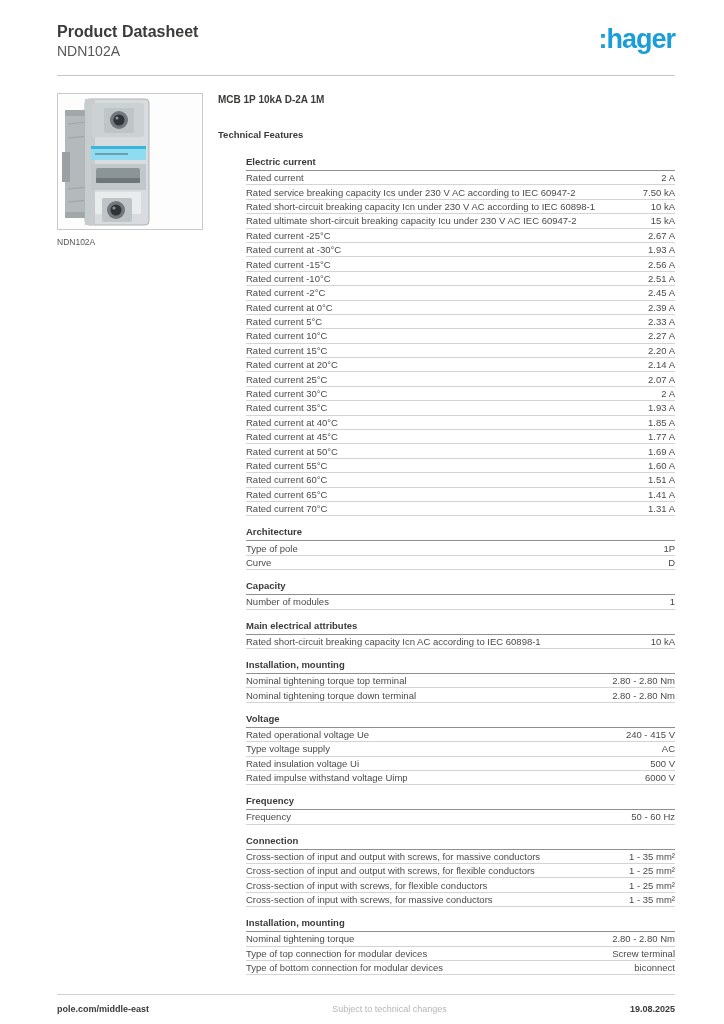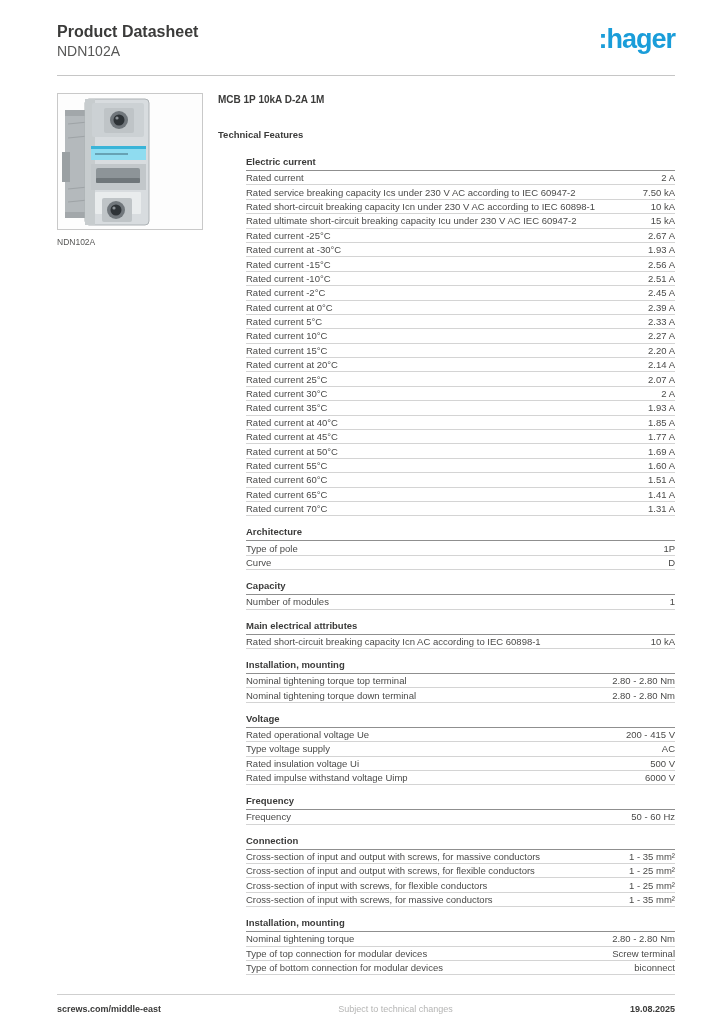--- a/index.html
+++ b/index.html
@@ -262,21 +262,21 @@
             </div>
             <div class="spec-row">
               <span class="spec-label">Nominal tightening torque down terminal</span>
               <span class="spec-value">2.80 - 2.80 Nm</span>
             </div>
           </section>
           <section class="spec-section">
             <div class="section-title">Voltage</div>
             <div class="spec-row">
               <span class="spec-label">Rated operational voltage Ue</span>
-              <span class="spec-value">200 - 415 V</span>
+              <span class="spec-value">240 - 415 V</span>
             </div>
             <div class="spec-row">
               <span class="spec-label">Type voltage supply</span>
               <span class="spec-value">AC</span>
             </div>
             <div class="spec-row">
               <span class="spec-label">Rated insulation voltage Ui</span>
               <span class="spec-value">500 V</span>
             </div>
             <div class="spec-row">
@@ -326,19 +326,19 @@
             </div>
           </section>
         </div>
     </main>
 
   </div>
 
   <div class="doc-footer">
     <hr class="footer-rule">
     <div class="footer-row">
-      <a href="#" class="footer-left">screws.com/middle-east</a>
+      <a href="#" class="footer-left">pole.com/middle-east</a>
       <span class="footer-center">Subject to technical changes</span>
       <span class="footer-right">19.08.2025</span>
     </div>
   </div>
 
 </div>
 
 </body></html>

